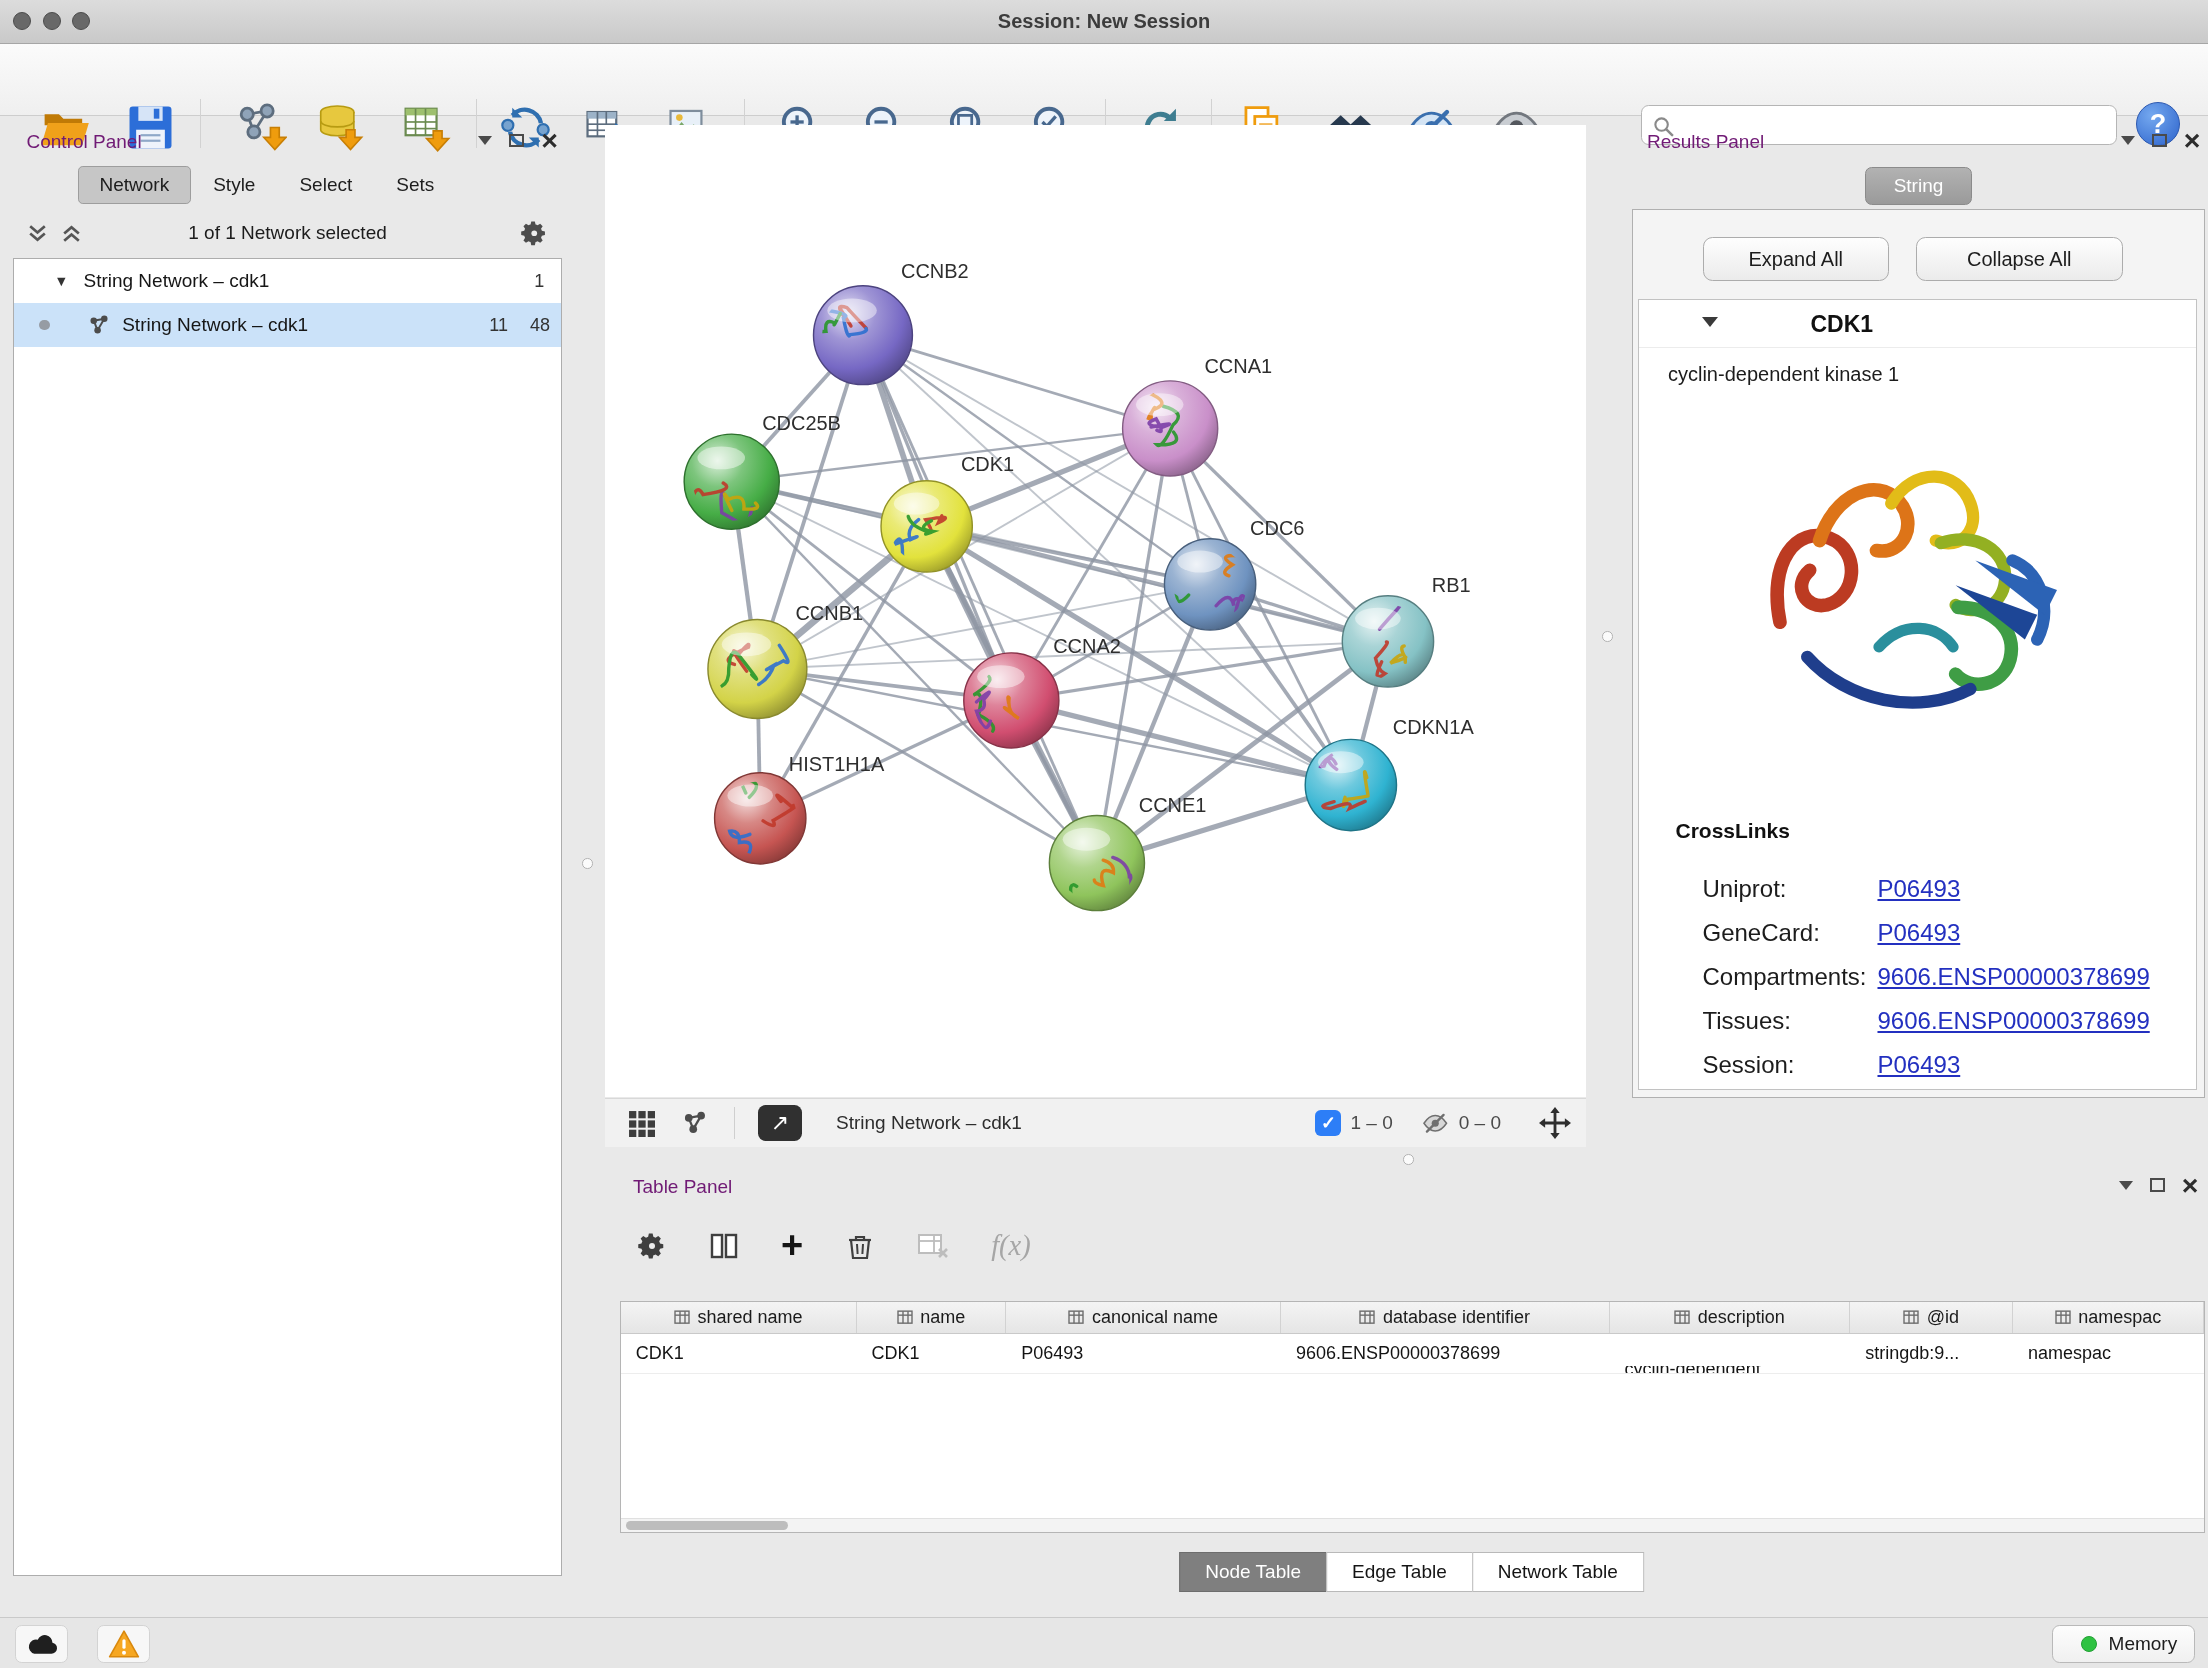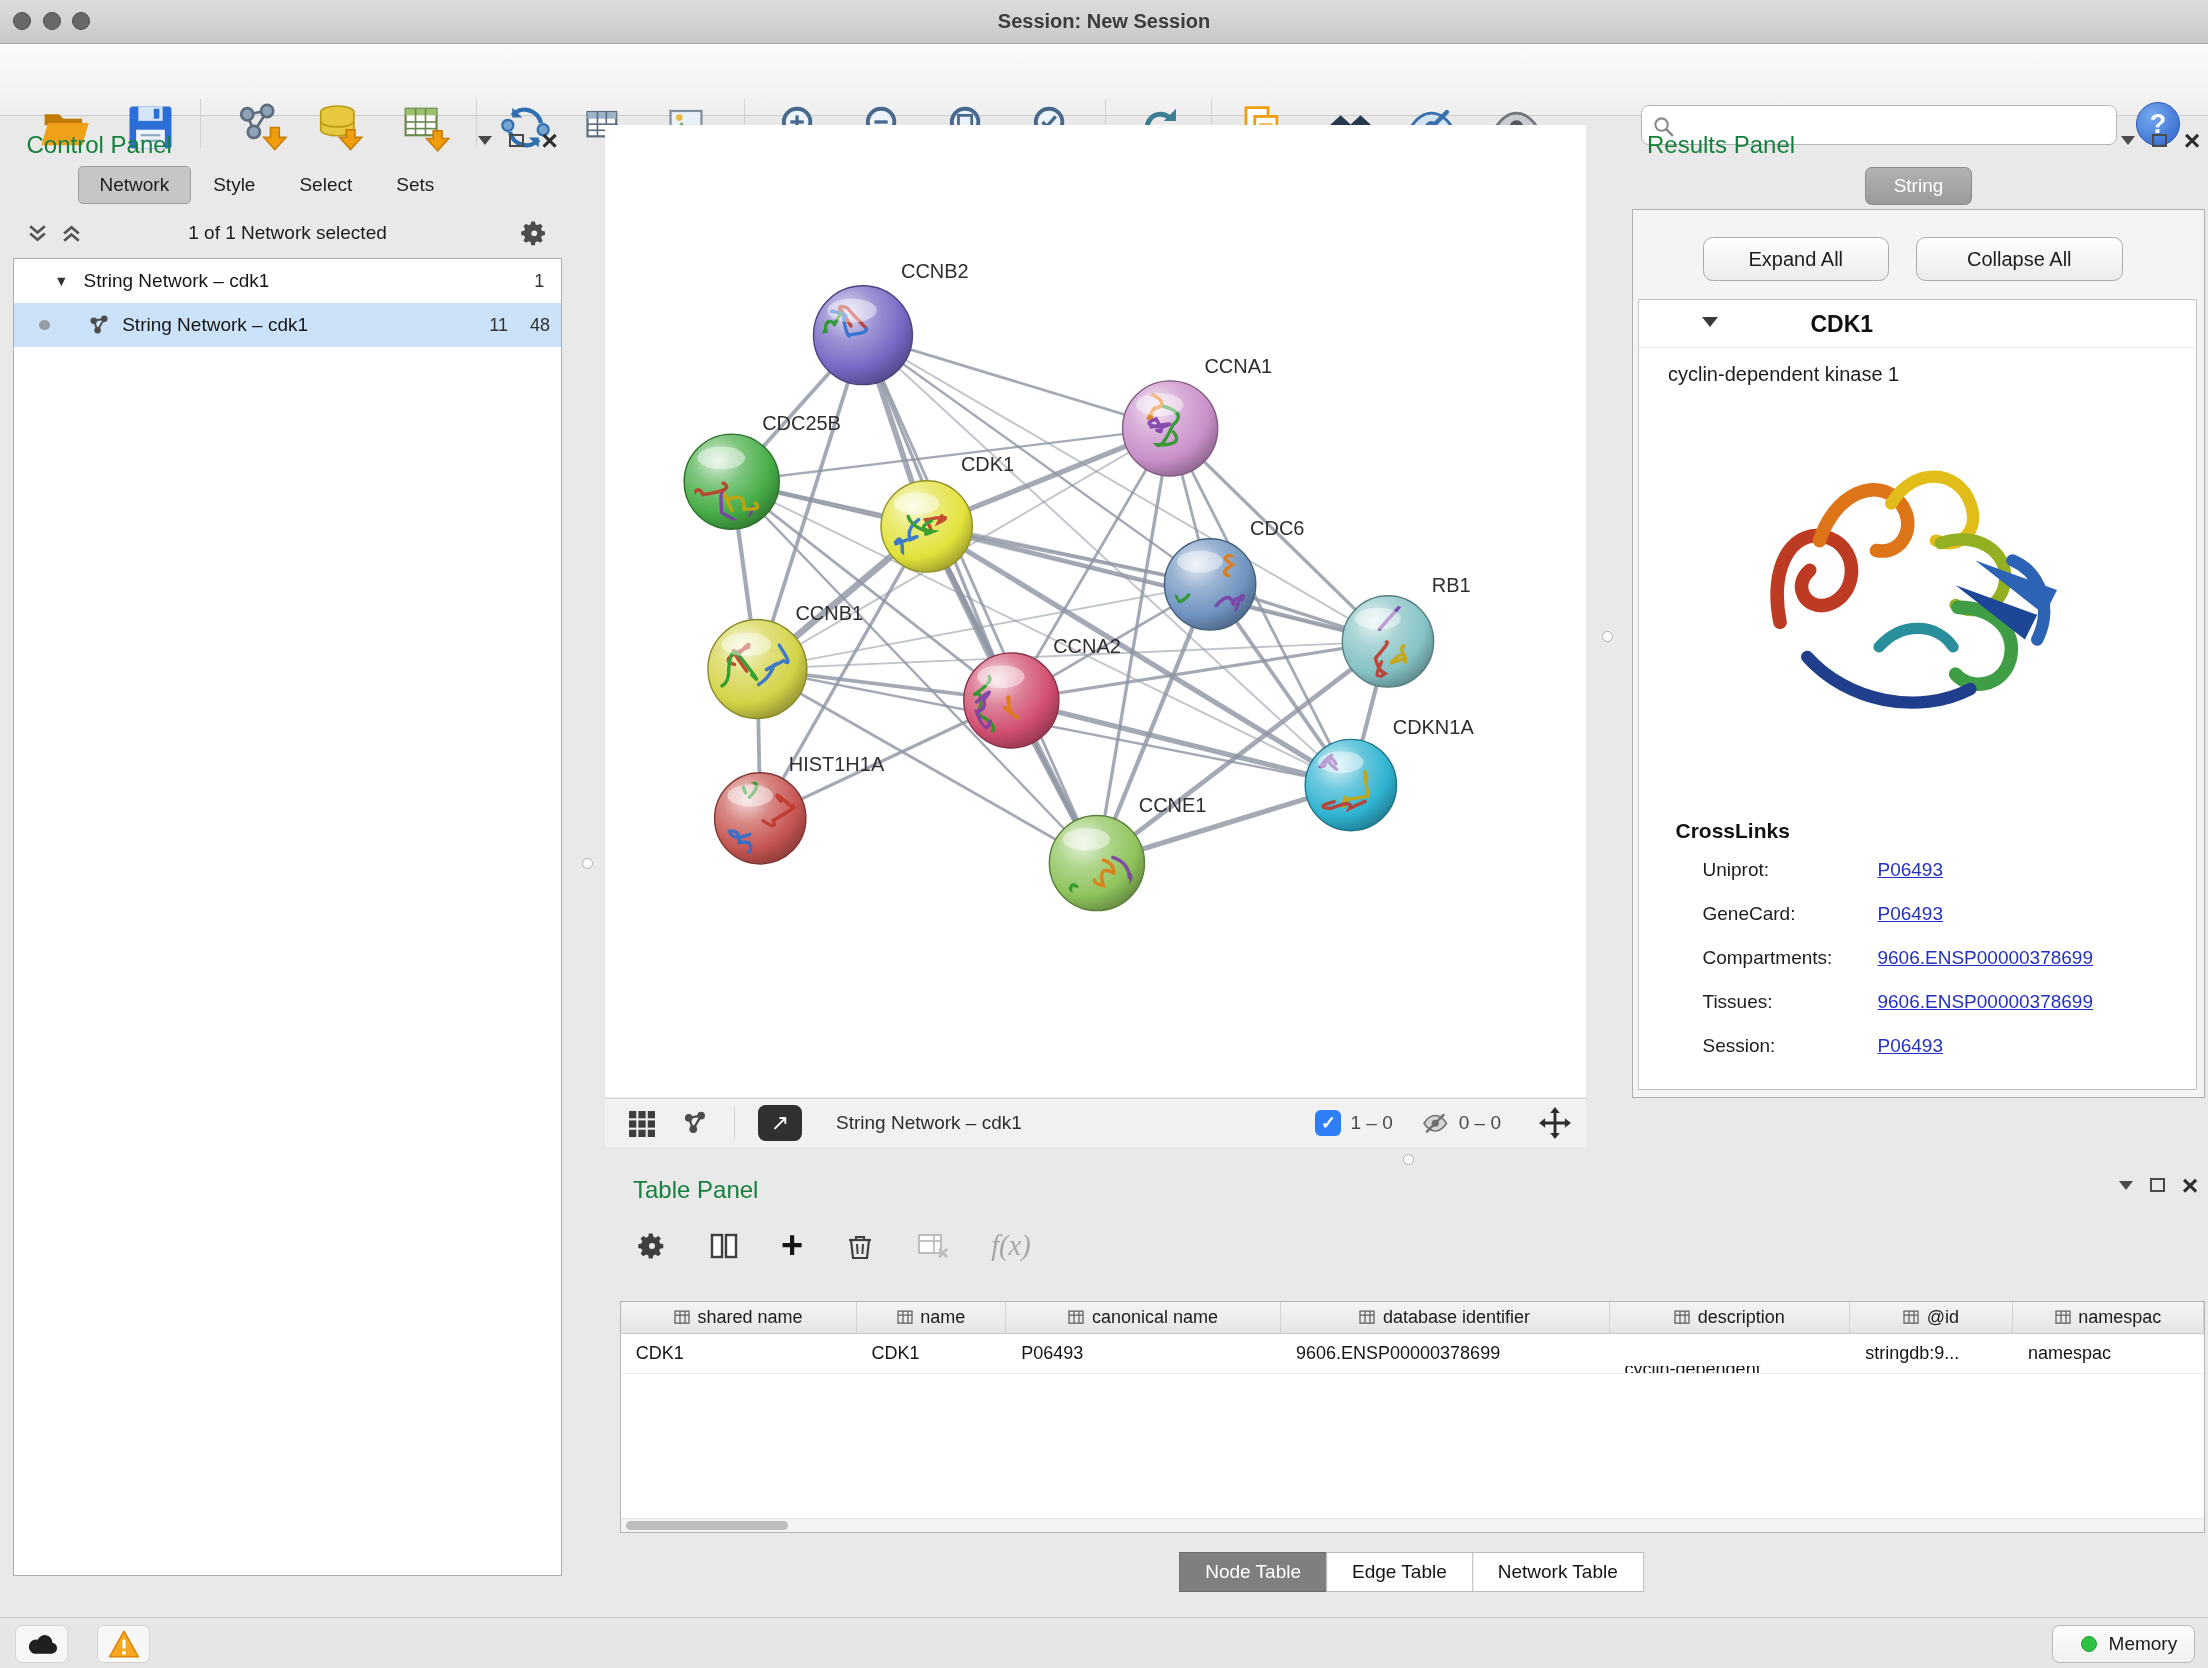--- a/index.html
+++ b/index.html
@@ -15,21 +15,21 @@
 #toolbar{position:absolute;left:0;top:44px;width:2208px;height:72px;background:linear-gradient(#fbfbfb,#efefef);border-bottom:1px solid #cdcdcd;}
 .tbi{position:absolute;top:57px;width:53px;height:53px;cursor:pointer;}
 .tbi svg{width:53px;height:53px;}
 .tsep{position:absolute;top:55px;width:1px;height:49px;background:#d2d2d2;}
 #searchbox{position:absolute;left:1641px;top:61px;width:476px;height:40px;background:#fff;border:1px solid #b5b5b5;border-radius:7.6px;}
 #searchbox svg{position:absolute;left:9.5px;top:8.6px;}
 #searchbox input{position:absolute;left:40px;top:1.9px;width:426px;height:34px;border:none;outline:none;font-size:18px;background:transparent;font-family:inherit;}
 #helpbtn{position:absolute;left:2136px;top:58px;width:44px;height:44px;border-radius:50%;background:radial-gradient(circle at 35% 30%,#74a8ef,#2d63cb);border:1px solid #2a57b0;color:#fff;font-size:27px;font-weight:bold;display:flex;align-items:center;justify-content:center;}
 
 
-.pane-title{font-size:24px;color:#15803d;}
+.pane-title{font-size:19px;color:#701a75;}
 .hdr-icons{position:absolute;top:5.7px;display:flex;align-items:center;gap:17px;}
 .hdr-caret{width:0;height:0;border-left:7.6px solid transparent;border-right:7.6px solid transparent;border-top:9.5px solid #4a4a4a;}
 .hdr-float{width:15px;height:13.3px;border:2.4px solid #4a4a4a;}
 .hdr-close{font-size:28.5px;font-weight:bold;color:#2d2d2d;line-height:19px;}
 
 
 #control-panel{position:absolute;left:9.5px;top:125px;width:556px;height:1457px;}
 #cp-tabs{position:absolute;left:68px;top:40px;height:40px;display:flex;align-items:center;}
 .ctab{padding:6.7px 21px;font-size:19px;color:#1d1d1d;border:1px solid transparent;border-radius:4.8px;cursor:pointer;}
 .ctab.sel{background:#c6c6c6;border-color:#9d9d9d;}
@@ -59,21 +59,21 @@
 #rp-box{position:absolute;left:3.8px;top:84px;width:573px;height:889px;background:#f4f4f4;border:1px solid #b0b0b0;}
 .rp-btn{position:absolute;top:27px;height:44px;background:linear-gradient(#fefefe,#ebebeb);border:1px solid #acacac;border-radius:9.5px;font-size:20px;color:#1d1d1d;display:flex;align-items:center;justify-content:center;cursor:pointer;}
 #rp-section{position:absolute;left:5.7px;top:89px;width:559px;height:791px;background:#fff;border:1px solid #c2c2c2;}
 #rp-sec-hdr{position:absolute;left:0;top:0;width:100%;height:48px;border-bottom:1px solid #ececec;}
 #rp-sec-caret{position:absolute;left:63px;top:17px;width:0;height:0;border-left:8.6px solid transparent;border-right:8.6px solid transparent;border-top:10.5px solid #3a3a3a;}
 #rp-protein-name{position:absolute;left:171px;top:10.5px;font-size:23px;font-weight:bold;color:#111;}
 #rp-desc{position:absolute;left:28.5px;top:63px;font-size:20px;color:#1c1c1c;}
 #rp-ribbon{position:absolute;left:94px;top:112px;}
 #rp-cl-title{position:absolute;left:36px;top:519px;font-size:21px;font-weight:bold;color:#111;}
 #rp-crosslinks{position:absolute;left:63px;top:559px;right:13.3px;}
-.cl-row{display:flex;height:44px;align-items:flex-start;font-size:19px;color:#1c1c1c;}
+.cl-row{display:flex;height:44px;align-items:flex-end;font-size:24px;color:#1c1c1c;}
 .cl-label{width:175px;}
 .cl-link{color:#2330c0;text-decoration:underline;cursor:pointer;}
 
 
 #table-panel{position:absolute;left:616px;top:1168px;width:1592px;height:430px;}
 #tp-toolbar{position:absolute;left:0;top:53px;width:100%;height:49px;display:flex;align-items:center;}
 .tpi{margin-left:42px;cursor:pointer;display:flex;align-items:center;}
 #tp-plus{font-size:38px;font-weight:bold;color:#151515;line-height:28.5px;}
 #tp-fx{font-family:"Liberation Serif",serif;font-style:italic;font-size:28.5px;color:#a6a6a6;}
 #tbl-box{position:absolute;left:3.8px;top:133px;width:1585px;height:232px;background:#fff;border:1px solid #b5b5b5;}

